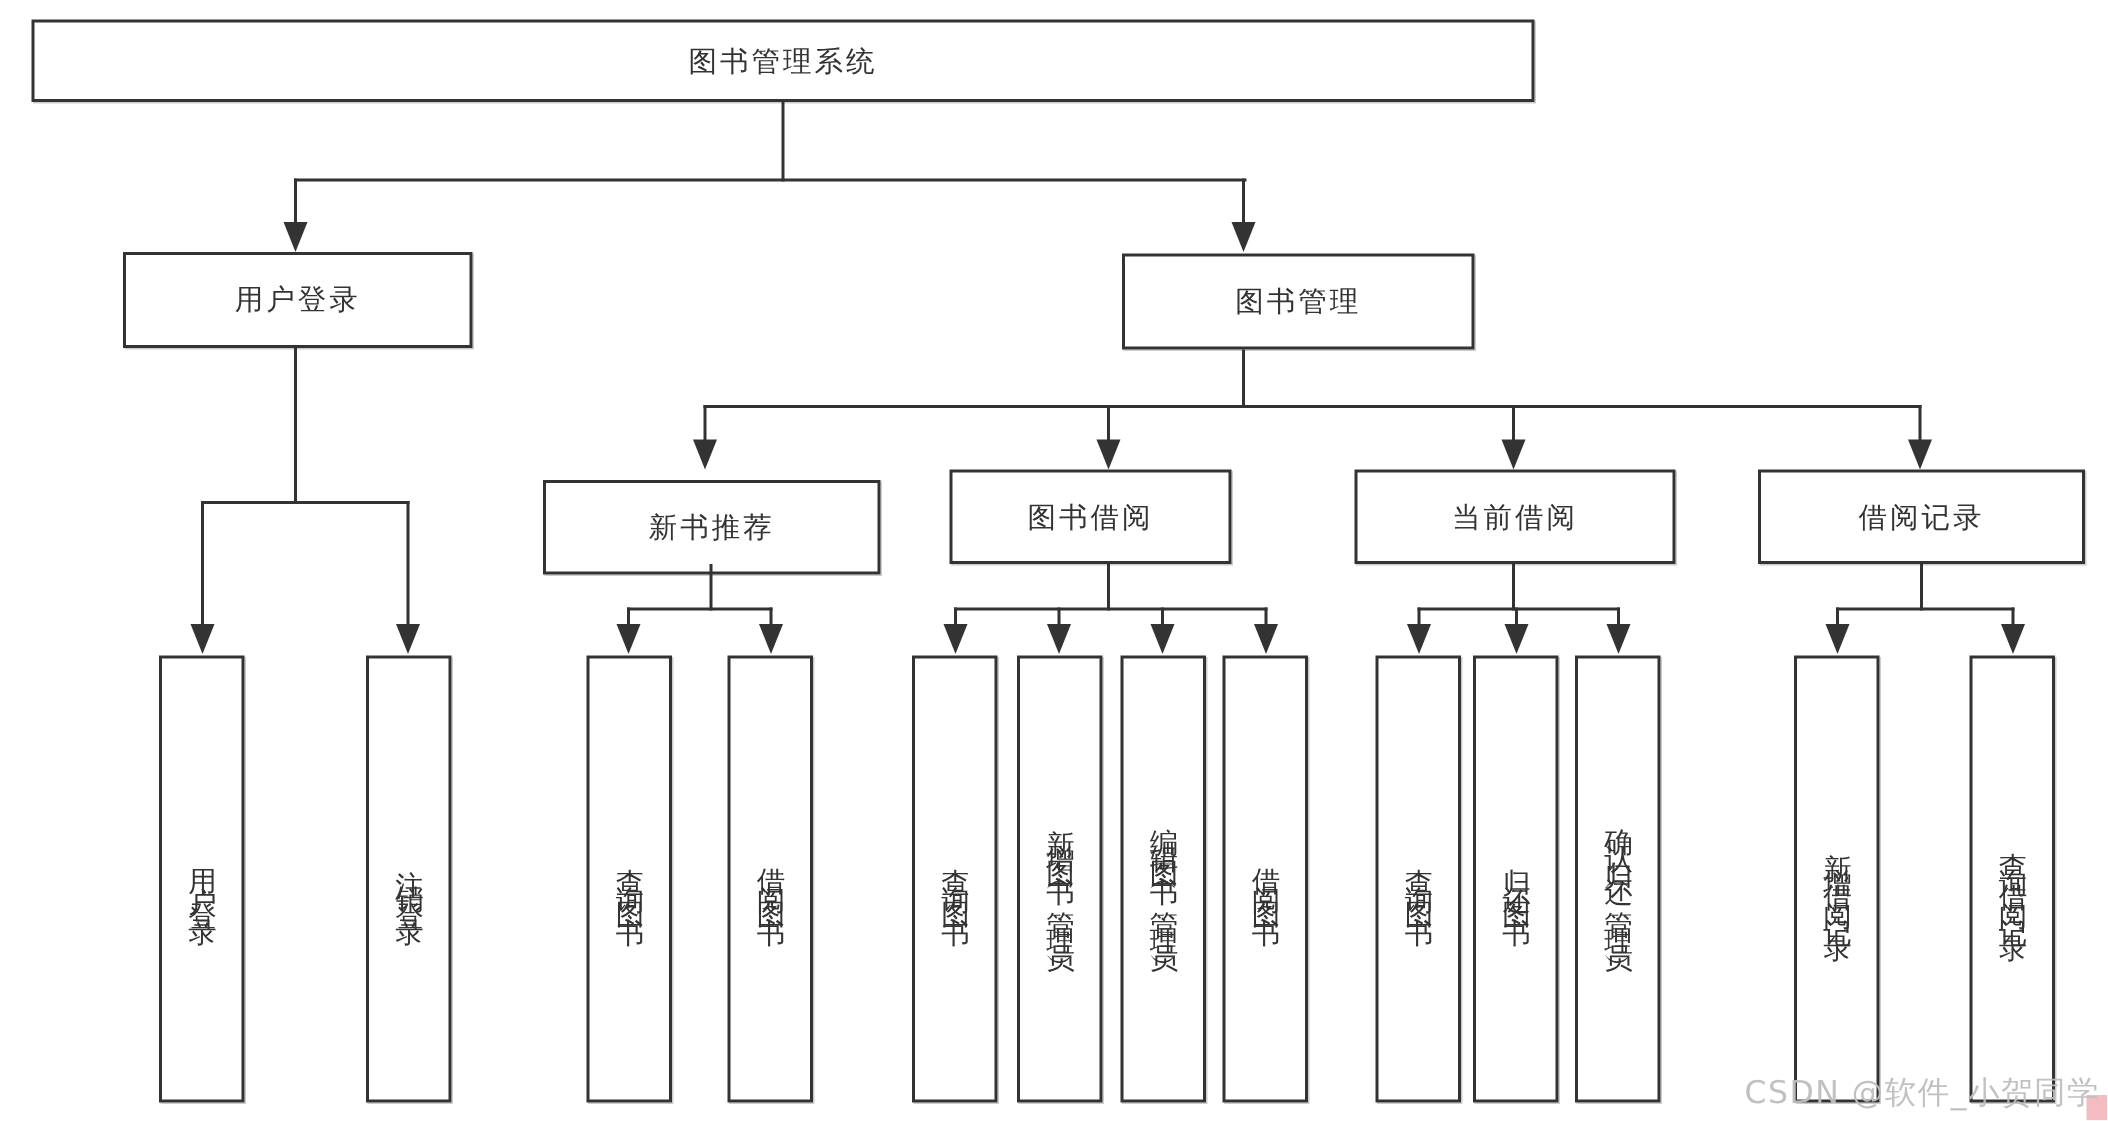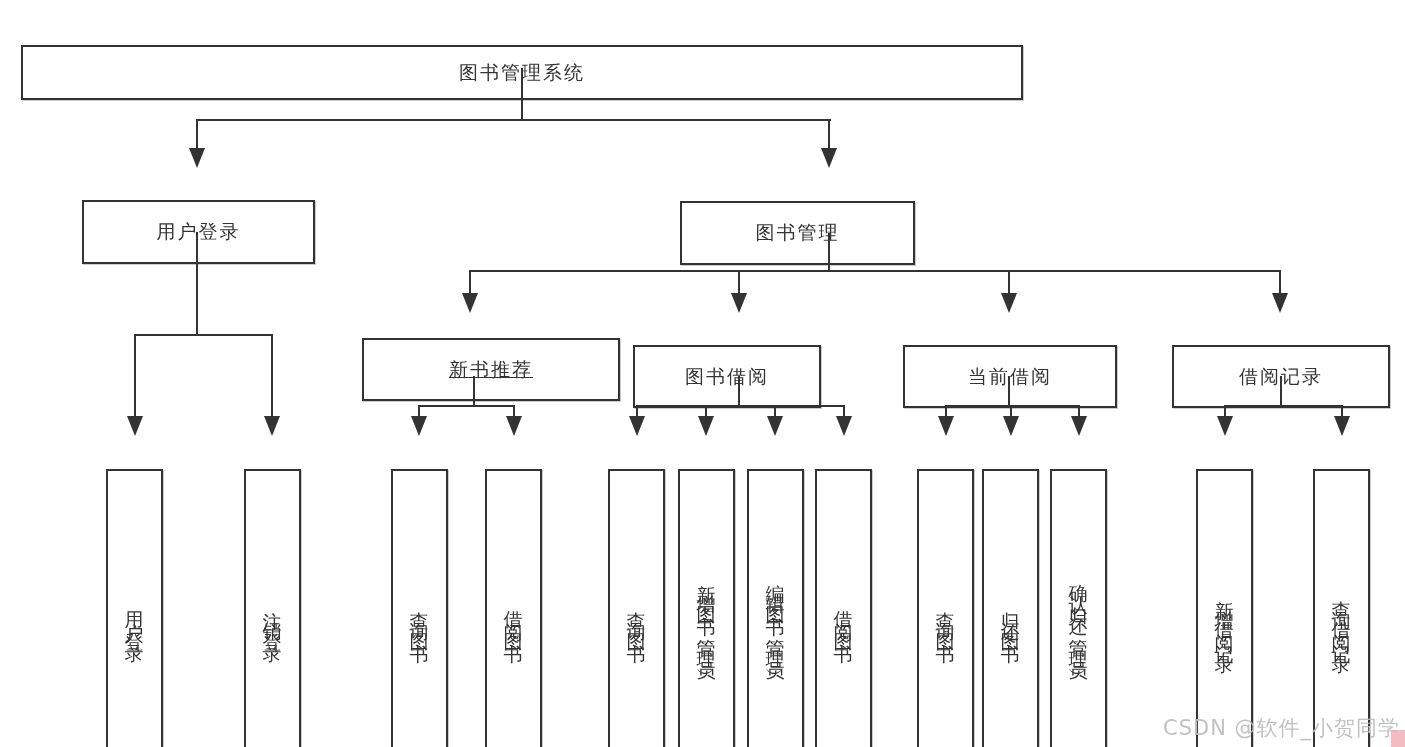--- a/index.html
+++ b/index.html
@@ -5,21 +5,20 @@
   html, body { margin:0; padding:0; background:#ffffff; }
   #stage {
     position:relative; width:1405px; height:747px; background:#ffffff;
     font-family:"DejaVu Sans","Liberation Sans",sans-serif; overflow:hidden;
   }
   .box {
     position:absolute; box-sizing:border-box; background:#ffffff;
     border:2px solid #333333; color:#333333;
     display:flex; align-items:center; justify-content:center;
     box-shadow:1px 1px 0 rgba(51,51,51,0.25);
-    margin-top:32px;
   }
   .box.h span { font-size:19px; letter-spacing:2px; white-space:nowrap; }
   .box.v span {
     writing-mode:vertical-rl; text-orientation:mixed;
     font-size:19px; letter-spacing:11px; line-height:1;
   }
   .vline { position:absolute; width:2px; background:#333333; }
   .hline { position:absolute; height:2px; background:#333333; }
   .arrow {
     position:absolute; width:0; height:0;
@@ -48,21 +47,21 @@
   <div class="vline" style="left:521px; top:68px; height:53px;"></div>
   <div class="hline" style="left:196px; top:119px; width:635px;"></div>
   <div class="vline" style="left:196px; top:119px; height:32px;"></div>
   <div class="arrow" style="left:189px; top:148px;"></div>
   <div class="vline" style="left:828px; top:119px; height:32px;"></div>
   <div class="arrow" style="left:821px; top:148px;"></div>
 
   <div class="box h" style="left:82px; top:168px; width:233px; height:64px;">
     <span>用户登录</span>
   </div>
-  <div class="box h" style="left:680px; top:169px; width:235px; height:64px;">
+  <div class="box h" style="left:748px; top:169px; width:235px; height:64px;">
     <span>图书管理</span>
   </div>
 
   <div class="vline" style="left:196px; top:232px; height:104px;"></div>
   <div class="hline" style="left:134px; top:334px; width:139px;"></div>
   <div class="vline" style="left:134px; top:334px; height:84px;"></div>
   <div class="arrow" style="left:127px; top:416px;"></div>
   <div class="vline" style="left:271px; top:334px; height:84px;"></div>
   <div class="arrow" style="left:264px; top:416px;"></div>
 
@@ -70,21 +69,21 @@
   <div class="hline" style="left:469px; top:270px; width:812px;"></div>
   <div class="vline" style="left:469px; top:270px; height:26px;"></div>
   <div class="arrow" style="left:462px; top:293px;"></div>
   <div class="vline" style="left:738px; top:270px; height:26px;"></div>
   <div class="arrow" style="left:731px; top:293px;"></div>
   <div class="vline" style="left:1008px; top:270px; height:26px;"></div>
   <div class="arrow" style="left:1001px; top:293px;"></div>
   <div class="vline" style="left:1279px; top:270px; height:26px;"></div>
   <div class="arrow" style="left:1272px; top:293px;"></div>
 
-  <div class="box h" style="left:362px; top:306px; width:258px; height:63px;text-decoration:underline;">
+  <div class="box h" style="left:362px; top:320px; width:225px; height:63px;">
     <span>新书推荐</span>
   </div>
   <div class="box h" style="left:633px; top:313px; width:188px; height:63px;">
     <span>图书借阅</span>
   </div>
   <div class="box h" style="left:1172px; top:313px; width:218px; height:63px;">
     <span>借阅记录</span>
   </div>
   <div class="box h" style="left:903px; top:313px; width:214px; height:63px;">
     <span>当前借阅</span>

